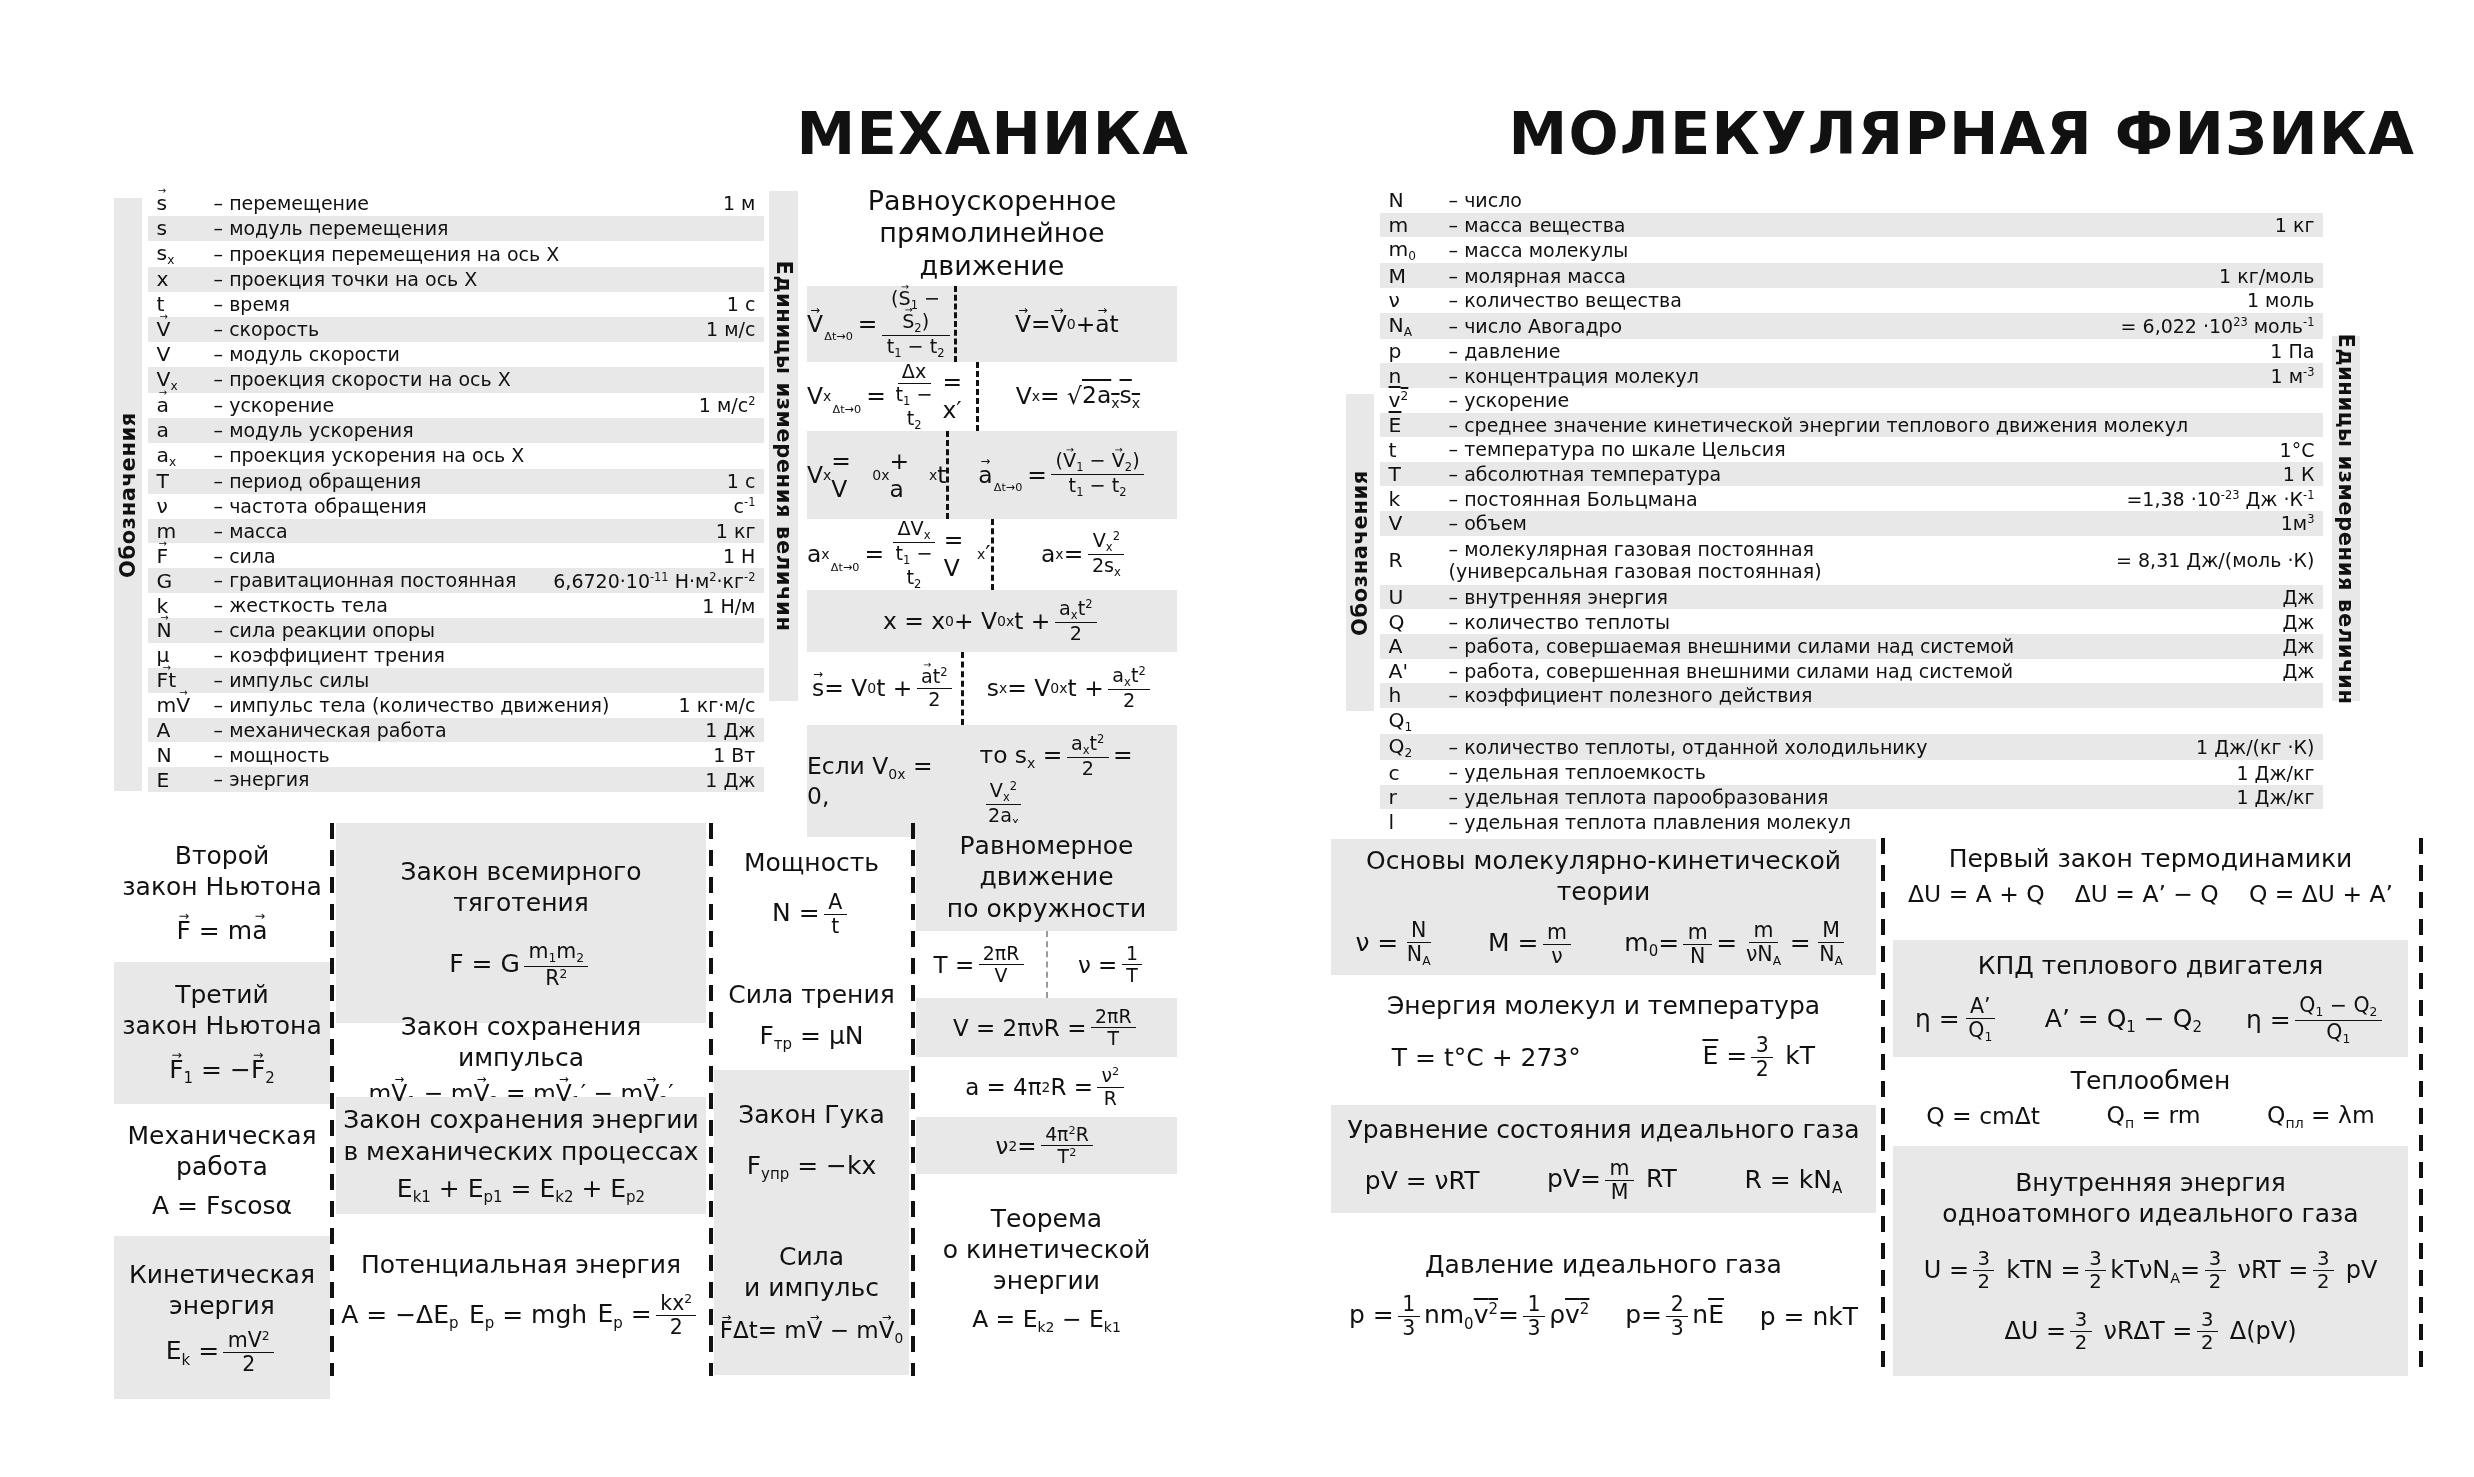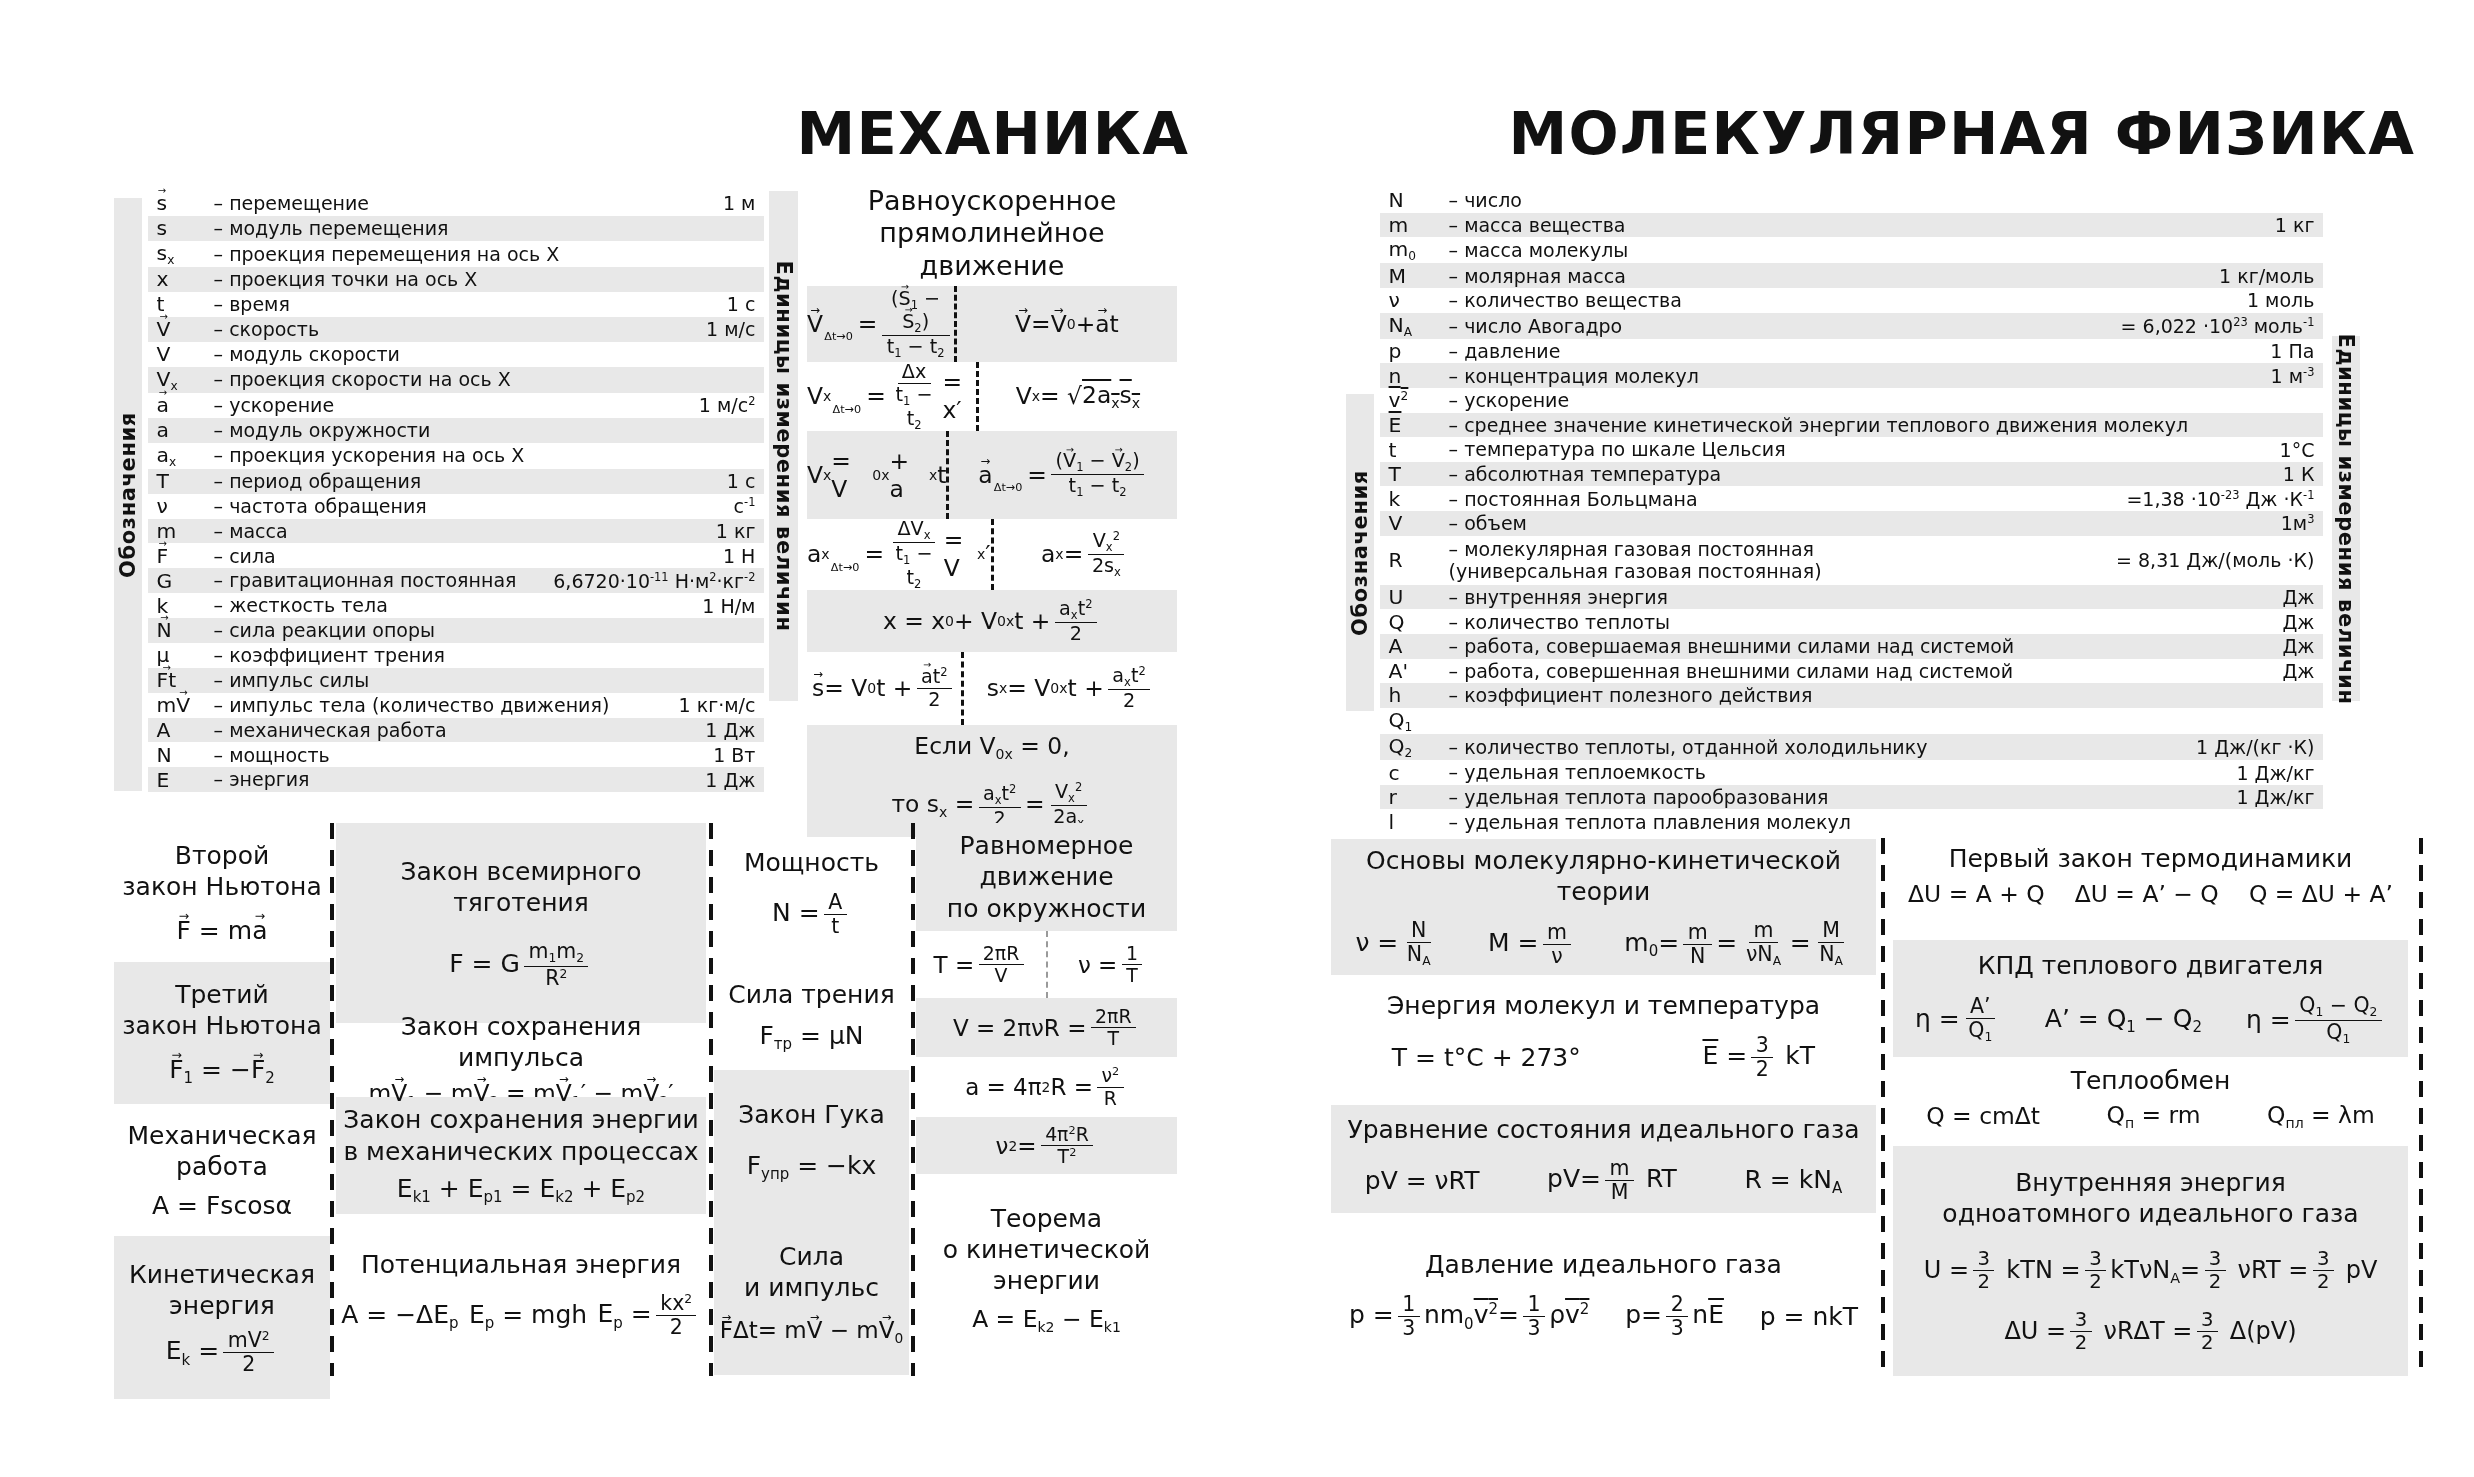--- a/index.html
+++ b/index.html
@@ -33,21 +33,21 @@
   .vec::after{content:"→";position:absolute;left:52%;top:-0.62em;transform:translateX(-50%);font-size:0.5em}
   .mean{text-decoration:overline}
   .lim{display:inline-block;font-size:0.48em;transform:translateY(1.15em);margin:0 5px 0 1.2px}
   
   .panel{position:absolute;left:807px;top:185px;width:370px}
   .ptitle{font-size:27px;line-height:1.2;text-align:center;white-space:pre-line;margin-bottom:3.7px}
   .prow{display:flex;align-items:stretch}
   .prow .cell{display:flex;align-items:center;justify-content:center;font-size:23.4px}
   .prow .cr{border-left:3.7px dashed #111}
   .prow.single .cell{width:100%}
-  .prow.twolines{flex-direction:column;align-items:center;justify-content:center;gap:20px;font-size:23.4px}
+  .prow.twolines{flex-direction:row;align-items:center;justify-content:center;gap:20px;font-size:23.4px}
   .shade{background:#e8e8e8}
   
   .gcol{position:absolute;display:flex;flex-direction:column}
   .block{display:flex;flex-direction:column;align-items:center;justify-content:center;text-align:center;flex:none}
   .btitle{font-size:25px;line-height:1.25;white-space:pre-line}
   .bf{font-size:25px;margin-top:13.6px}
   .frow{display:flex;width:100%;justify-content:space-around;align-items:center;font-size:25px;margin-top:12.3px}
   .crow{display:flex;align-items:stretch;flex:none}
   .ccell{flex:1;display:flex;align-items:center;justify-content:center;font-size:23px}
   .ccell + .ccell{border-left:2.5px dashed #9a9a9a}
@@ -108,21 +108,21 @@
       <span class="sdesc">– проекция скорости на ось X</span>
       <span class="sunit"></span>
     </div>
       <div class="srow">
       <span class="ssym"><span class="vec">a</span></span>
       <span class="sdesc">– ускорение</span>
       <span class="sunit">1 м/с<sup>2</sup></span>
     </div>
       <div class="srow">
       <span class="ssym">a</span>
-      <span class="sdesc">– модуль окружности</span>
+      <span class="sdesc">– модуль ускорения</span>
       <span class="sunit"></span>
     </div>
       <div class="srow">
       <span class="ssym">a<sub>x</sub></span>
       <span class="sdesc">– проекция ускорения на ось X</span>
       <span class="sunit"></span>
     </div>
       <div class="srow">
       <span class="ssym">T</span>
       <span class="sdesc">– период обращения</span>

